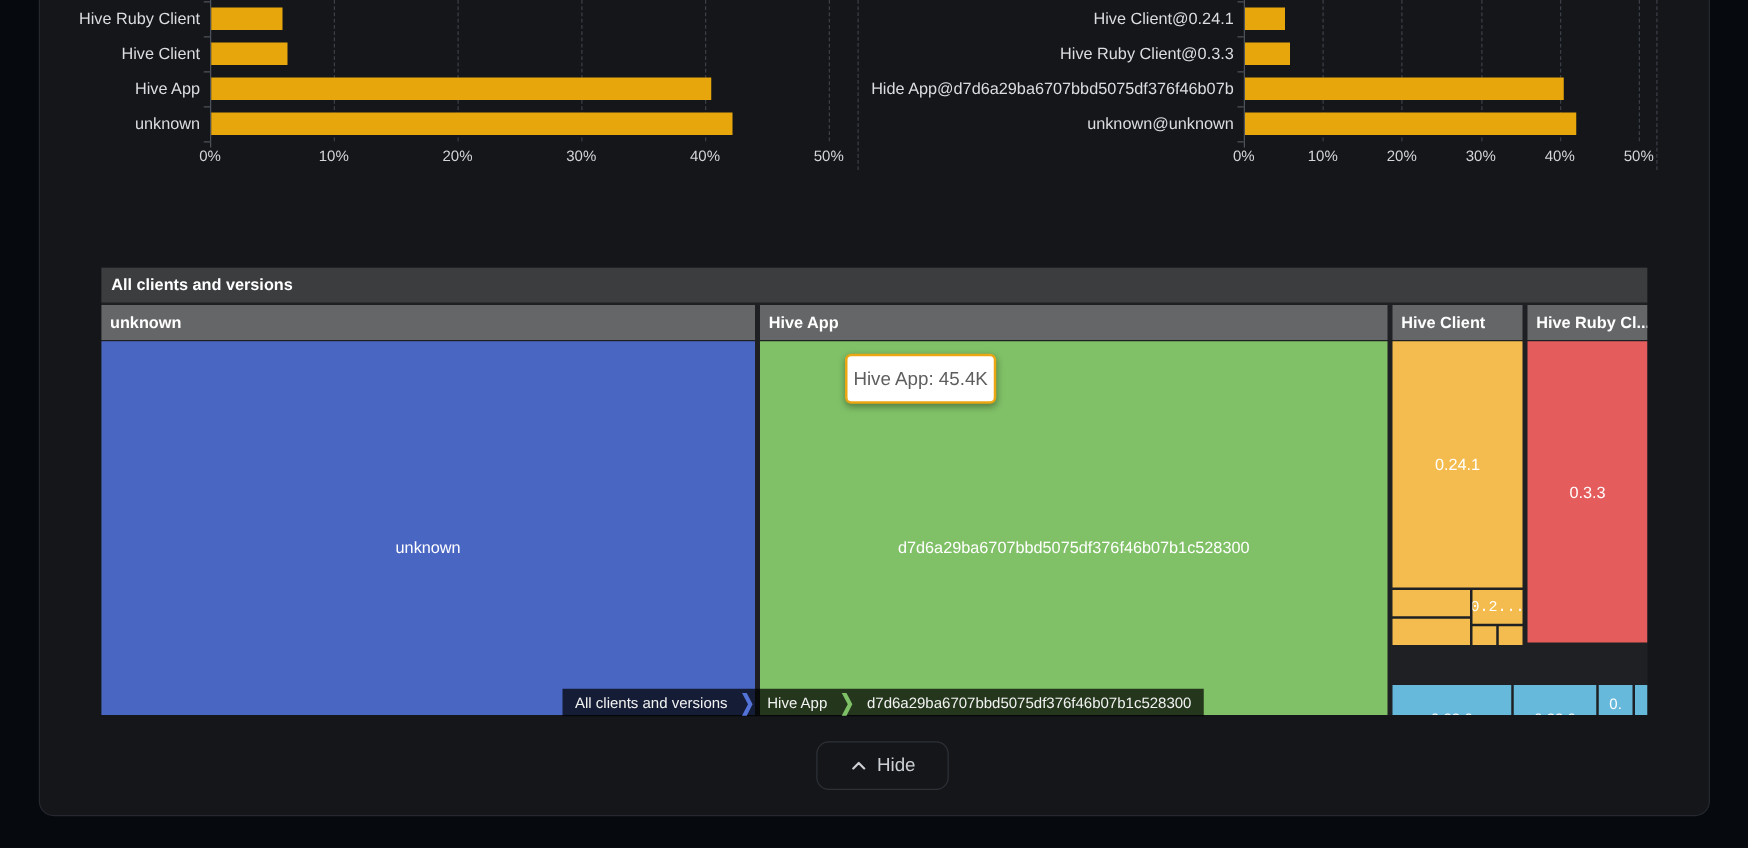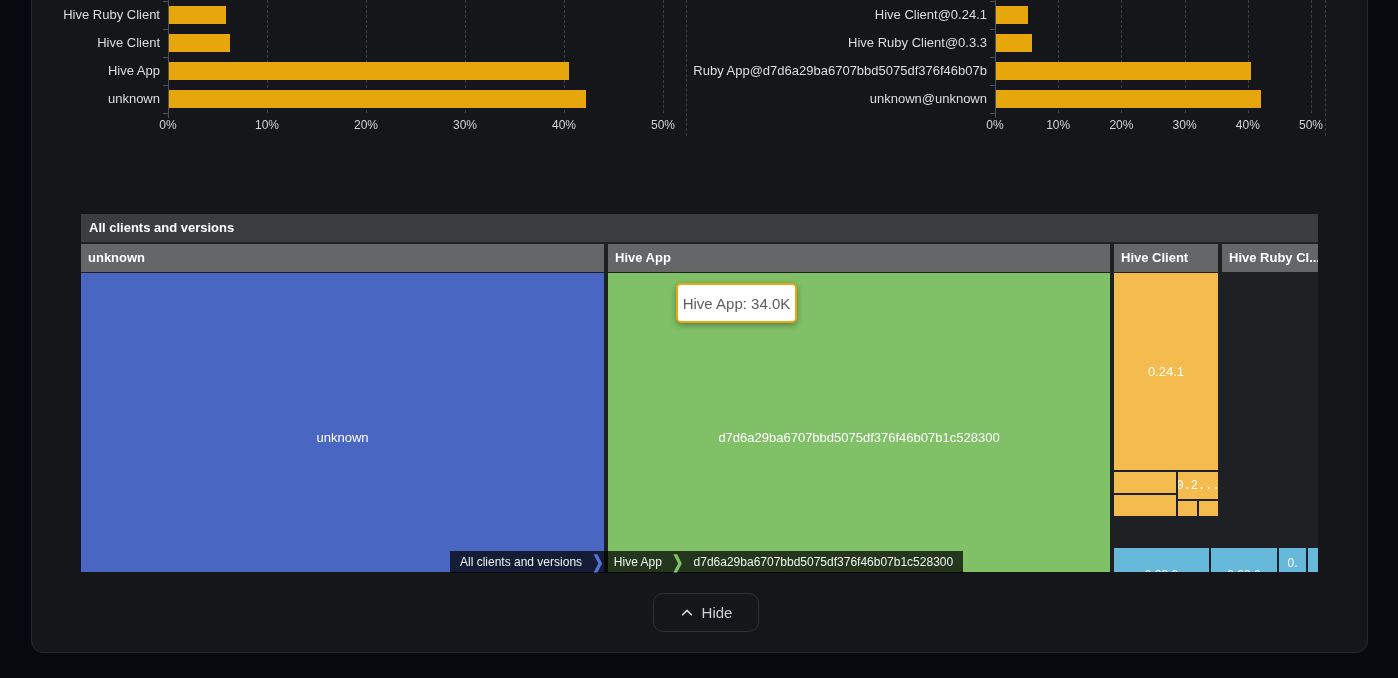--- a/index.html
+++ b/index.html
@@ -175,21 +175,21 @@
     <div class="axis-tick" style="left: 990px; top: 1px;"></div>
     <div class="axis-tick" style="left: 990px; top: 29px;"></div>
     <div class="axis-tick" style="left: 990px; top: 57px;"></div>
     <div class="axis-tick" style="left: 990px; top: 85px;"></div>
     <div class="axis-tick" style="left: 990px; top: 113px;"></div>
     <div class="axis-tick-v" style="left: 995px; top: 113px;"></div>
     <div class="cat-label" style="right: 411px; top: 7px;">Hive Client@0.24.1</div>
     <div class="bar" style="left: 996px; top: 6px; width: 32.232px; background: rgb(232, 166, 13);"></div>
     <div class="cat-label" style="right: 411px; top: 35px;">Hive Ruby Client@0.3.3</div>
     <div class="bar" style="left: 996px; top: 34px; width: 36.024px; background: rgb(232, 166, 13);"></div>
-    <div class="cat-label" style="right: 411px; top: 63px;">Ruby App@d7d6a29ba6707bbd5075df376f46b07b</div>
+    <div class="cat-label" style="right: 411px; top: 63px;">Hide App@d7d6a29ba6707bbd5075df376f46b07b</div>
     <div class="bar" style="left: 996px; top: 62px; width: 254.696px; background: rgb(232, 166, 13);"></div>
     <div class="cat-label" style="right: 411px; top: 91px;">unknown@unknown</div>
     <div class="bar" style="left: 996px; top: 90px; width: 264.808px; background: rgb(232, 166, 13);"></div>
   </div>
 
 <div id="treemap">
   <div class="tm-title">
     <span>All clients and versions</span>
   </div>
 
@@ -209,35 +209,38 @@
     </div>
   <div class="tm-cell" style="left: 1033px; top: 258px; width: 62px; height: 21px; background: rgb(244, 188, 78);"></div>
   <div class="tm-cell" style="left: 1033px; top: 281px; width: 62px; height: 21px; background: rgb(244, 188, 78);"></div>
   <div class="tm-cell" style="left: 1097px; top: 258px; width: 40px; height: 27px; font-size: 12px; background: rgb(244, 188, 78); font-family: Liberation Mono, monospace;">
       <span>0.2...</span>
     </div>
   <div class="tm-cell" style="left: 1097px; top: 287px; width: 19px; height: 15px; background: rgb(244, 188, 78);"></div>
   <div class="tm-cell" style="left: 1118px; top: 287px; width: 19px; height: 15px; background: rgb(244, 188, 78);"></div>
 
   <div class="tm-head" style="left:1141px;top:30px;width:96px"><span>Hive Ruby Cl...</span></div>
+  <div class="tm-cell" style="left: 1141px; top: 59px; width: 96px; height: 241px; background: rgb(228, 92, 92);">
+      <span>0.3.3</span>
+    </div>
 
   <div class="tm-cell top-label" style="left: 1033px; top: 334px; width: 95px; height: 54px; font-size: 12px; padding-top: 20px; background: rgb(103, 185, 220);">
       <span>0.23.0</span>
     </div>
   <div class="tm-cell top-label" style="left: 1130px; top: 334px; width: 66px; height: 54px; font-size: 12px; padding-top: 20px; background: rgb(103, 185, 220);">
       <span>0.23.0</span>
     </div>
   <div class="tm-cell top-label" style="left: 1198px; top: 334px; width: 27px; height: 54px; font-size: 12px; padding-top: 8px; background: rgb(103, 185, 220);">
       <span>0.</span>
     </div>
   <div class="tm-cell" style="left: 1227px; top: 334px; width: 10px; height: 54px; background: rgb(103, 185, 220);"></div>
 </div>
 
 <div id="tooltip">
-  <span>Hive App: 34.0K</span>
+  <span>Hive App: 45.4K</span>
 </div>
 
 <div id="breadcrumb">
   <span class="bc-item">All clients and versions</span>
   <span class="bc-sep" style="color: rgb(83, 115, 216);">❯</span>
   <span class="bc-item">Hive App</span>
   <span class="bc-sep" style="color: rgb(127, 193, 103);">❯</span>
   <span class="bc-item">d7d6a29ba6707bbd5075df376f46b07b1c528300</span>
 </div>
 

